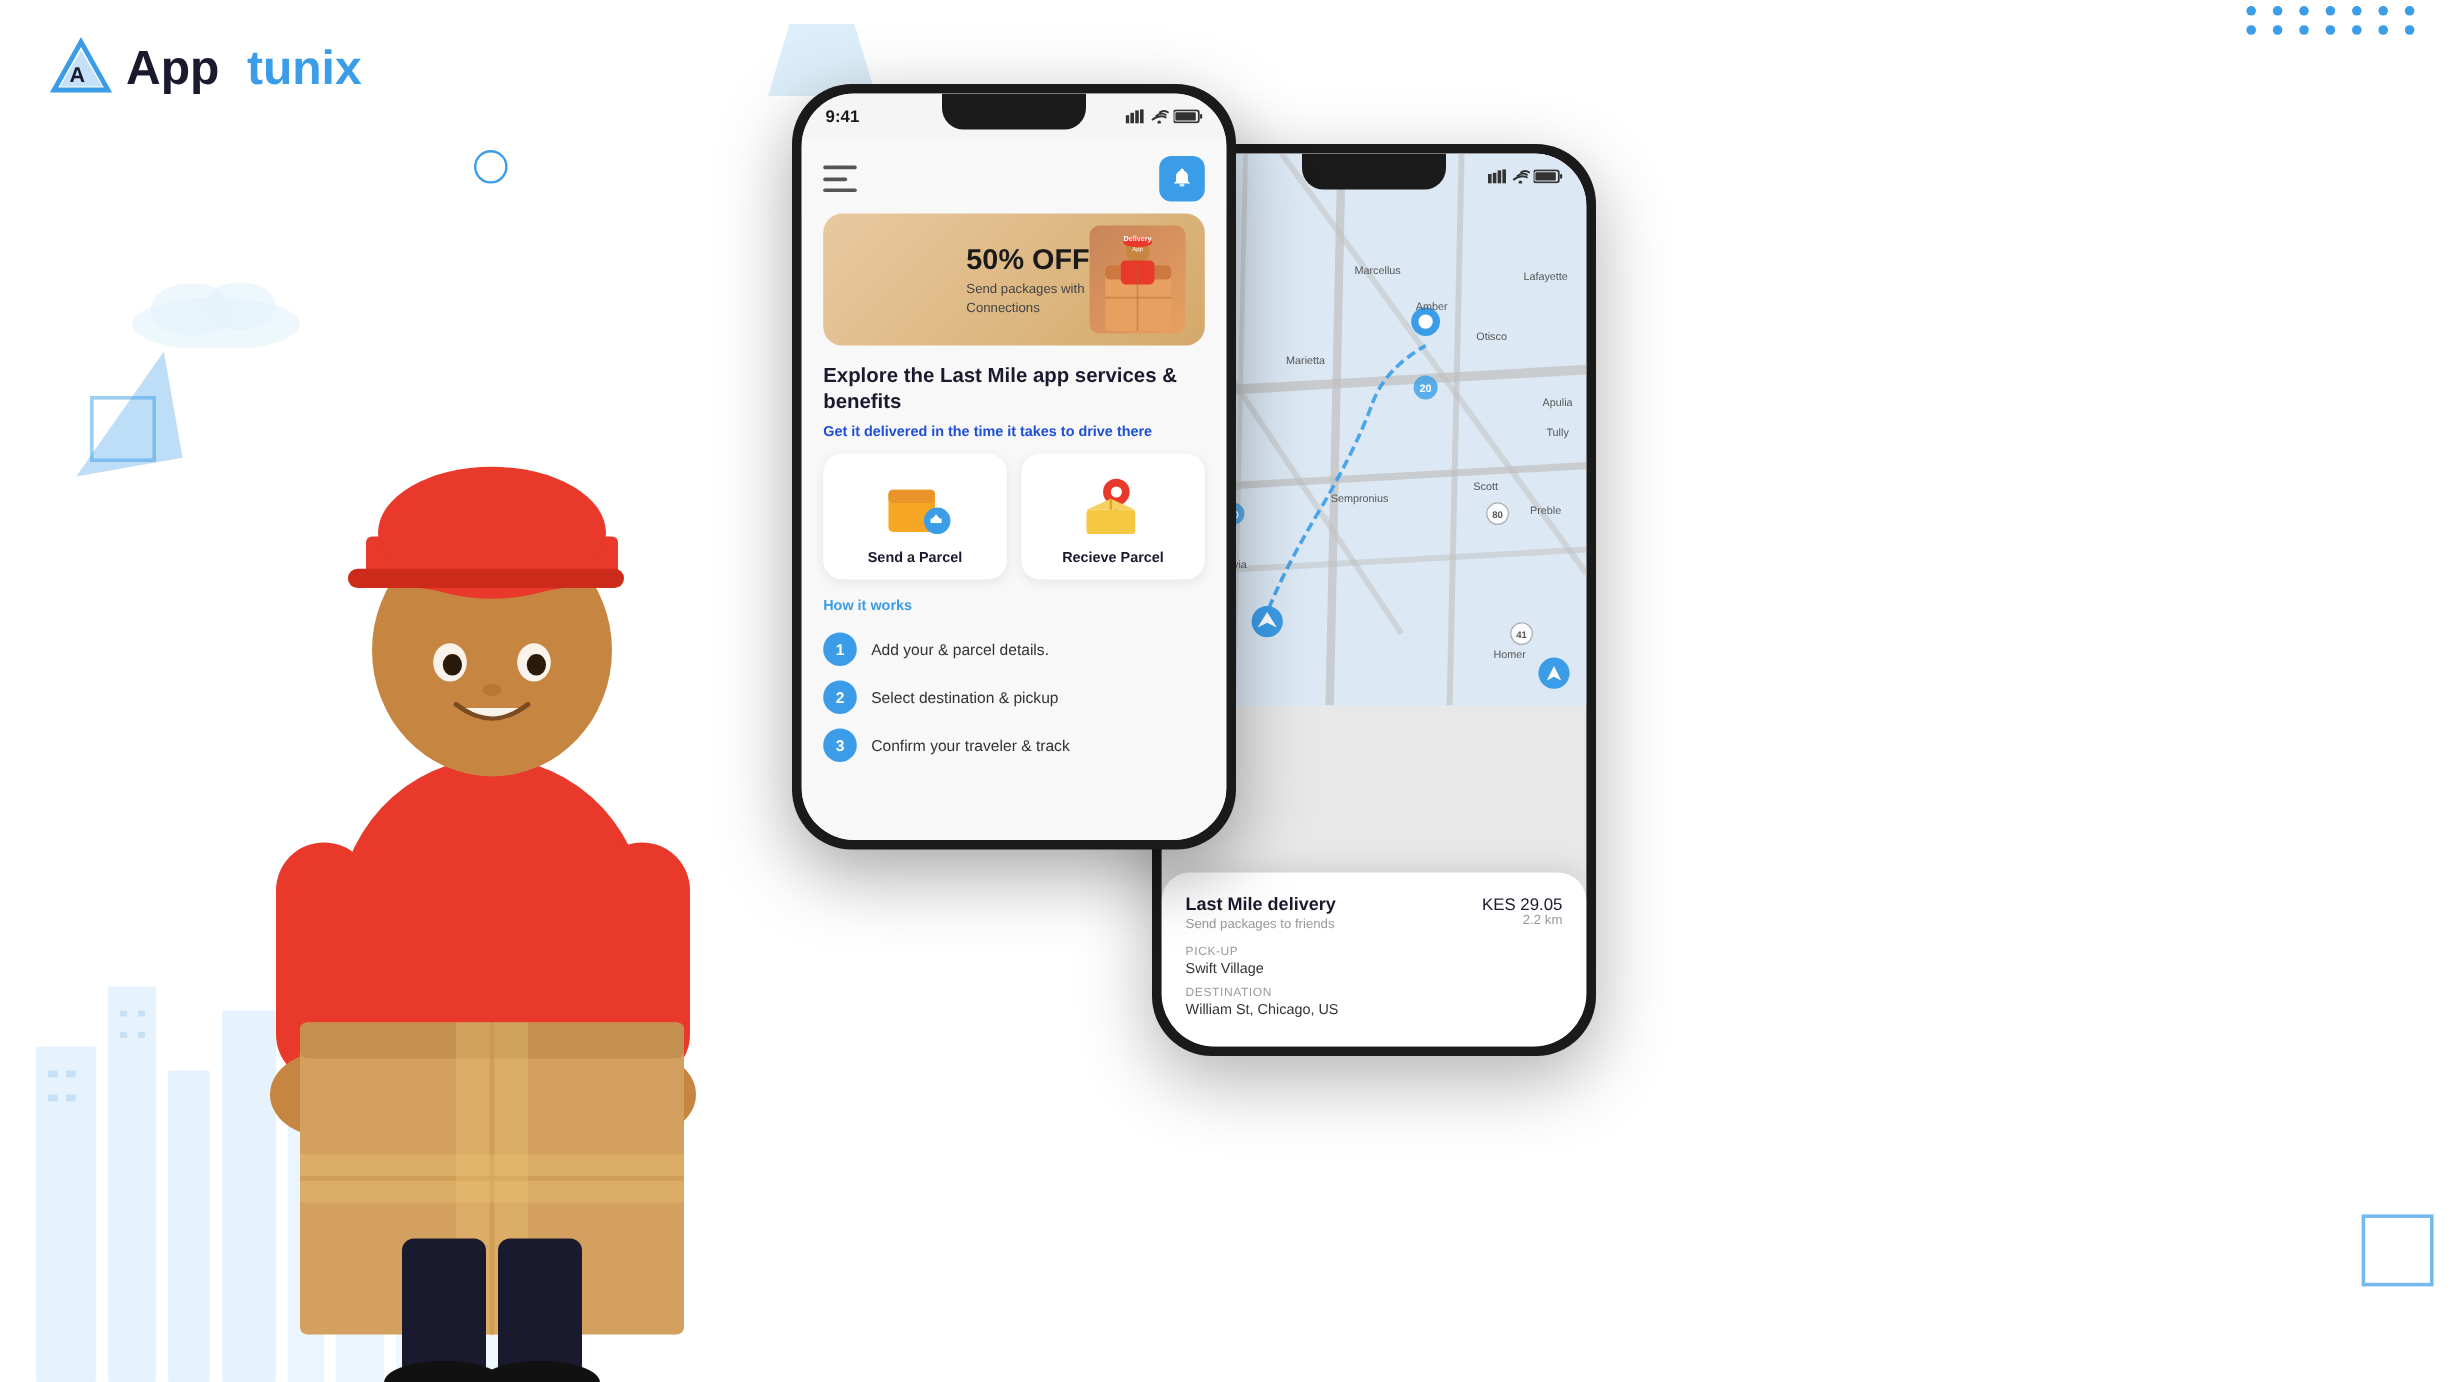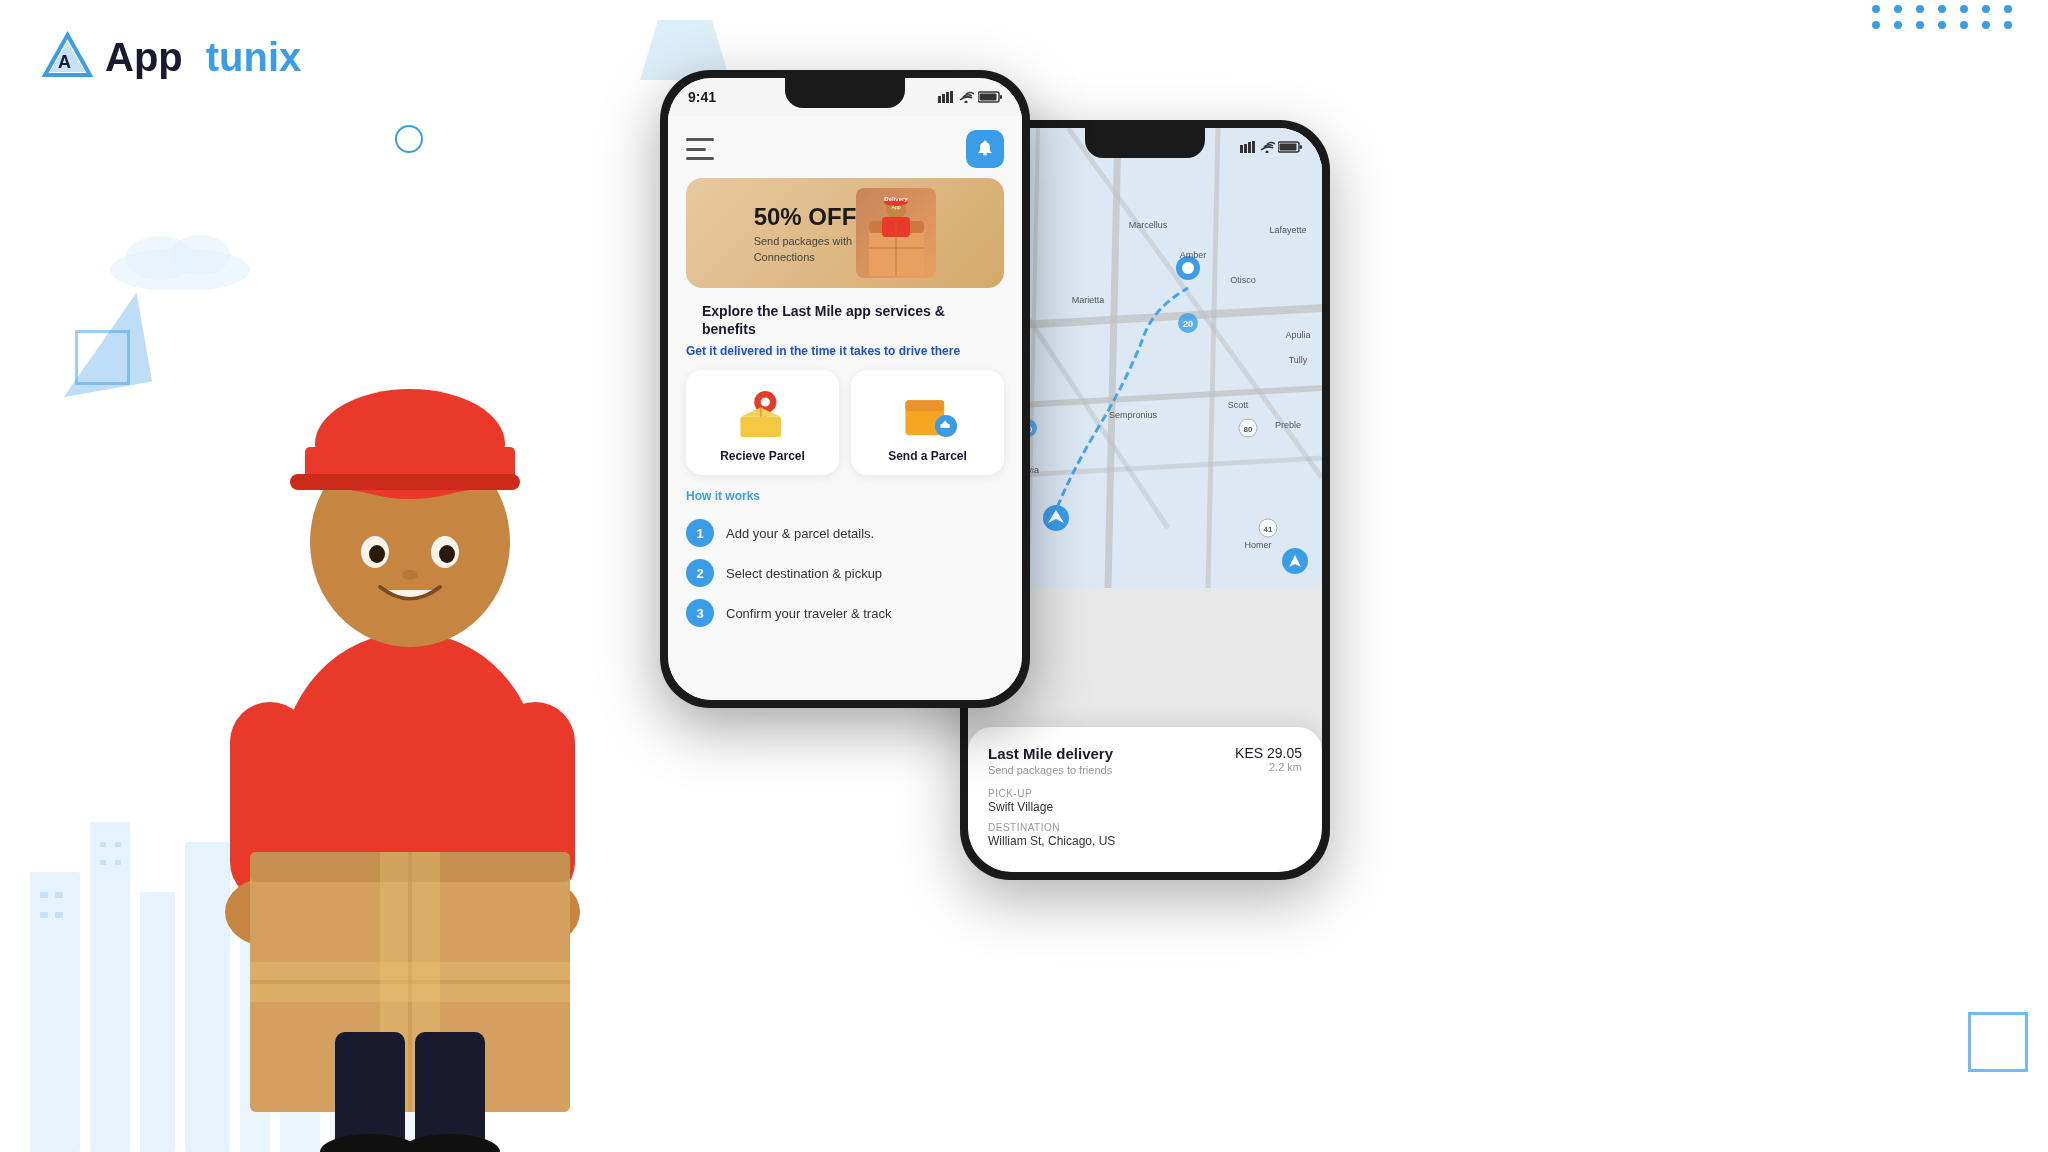--- a/index.html
+++ b/index.html
@@ -160,21 +160,21 @@
     }
 
     
     .promo-banner {
       margin: 0 18px 14px;
       background: linear-gradient(135deg, #e8c9a0, #d4a96a);
       border-radius: 16px;
       height: 110px;
       display: flex;
       align-items: center;
-      justify-content: center;
+      justify-content: flex-end;
       padding: 14px 16px;
       position: relative;
       overflow: hidden;
     }
     .promo-text-block {}
     .promo-discount {
       font-size: 24px;
       font-weight: 900;
       color: #1a1a1a;
     }
@@ -190,24 +190,24 @@
       border-radius: 8px;
       display: flex;
       align-items: center;
       justify-content: center;
       color: white;
       font-size: 10px;
       text-align: center;
     }
 
     .phone1-explore-title {
-      font-size: 14px;
+      font-size: 17px;
       font-weight: 700;
       color: #1a1a2e;
-      padding: 0 34px;
+      padding: 0 18px;
       line-height: 1.3;
     }
     .phone1-explore-sub {
       font-size: 12px;
       color: #1d4ed8;
       padding: 6px 18px 12px;
       font-weight: bold;
     }
 
     
@@ -756,45 +756,45 @@
       </div>
 
       <div class="phone1-explore-title">Explore the Last Mile app services &amp; benefits</div>
       <div class="phone1-explore-sub">Get it delivered in the time it takes to drive there</div>
 
       <div class="service-cards">
         <div class="service-card">
           <div class="service-card-icon">
             <svg width="65" height="58" viewBox="0 0 65 58">
 
+              <rect x="8" y="14" width="42" height="38" rx="4" fill="#f5a623"></rect>
+              <rect x="8" y="14" width="42" height="12" rx="4" fill="#e8942a"></rect>
+
+              <circle cx="52" cy="42" r="12" fill="#3b9de8"></circle>
+              <polygon points="46,42 56,42 51,36" fill="white"></polygon>
+              <rect x="46" y="40" width="10" height="4" fill="white"></rect>
+            </svg>
+          </div>
+          <div class="service-card-label">Send a Parcel</div>
+        </div>
+        <div class="service-card">
+          <div class="service-card-icon">
+            <svg width="65" height="58" viewBox="0 0 65 58">
+
               <circle cx="35" cy="16" r="12" fill="#e8392a"></circle>
               <circle cx="35" cy="16" r="5" fill="white"></circle>
               <line x1="35" y1="28" x2="35" y2="36" stroke="#e8392a" stroke-width="3"></line>
 
               <rect x="8" y="32" width="44" height="22" rx="3" fill="#f5c842"></rect>
               <path d="M8 32 L30 22 L52 32" fill="#f5d060"></path>
               <path d="M30 22 L30 32" stroke="#e8a020" stroke-width="2"></path>
             </svg>
           </div>
           <div class="service-card-label">Recieve Parcel</div>
         </div>
-        <div class="service-card">
-          <div class="service-card-icon">
-            <svg width="65" height="58" viewBox="0 0 65 58">
-
-              <rect x="8" y="14" width="42" height="38" rx="4" fill="#f5a623"></rect>
-              <rect x="8" y="14" width="42" height="12" rx="4" fill="#e8942a"></rect>
-
-              <circle cx="52" cy="42" r="12" fill="#3b9de8"></circle>
-              <polygon points="46,42 56,42 51,36" fill="white"></polygon>
-              <rect x="46" y="40" width="10" height="4" fill="white"></rect>
-            </svg>
-          </div>
-          <div class="service-card-label">Send a Parcel</div>
-        </div>
       </div>
 
       <div class="how-it-works-label">How it works</div>
 
       <div class="how-step">
         <div class="step-number">1</div>
         <span class="step-text">Add your &amp; parcel details.</span>
       </div>
       <div class="how-step">
         <div class="step-number">2</div>

